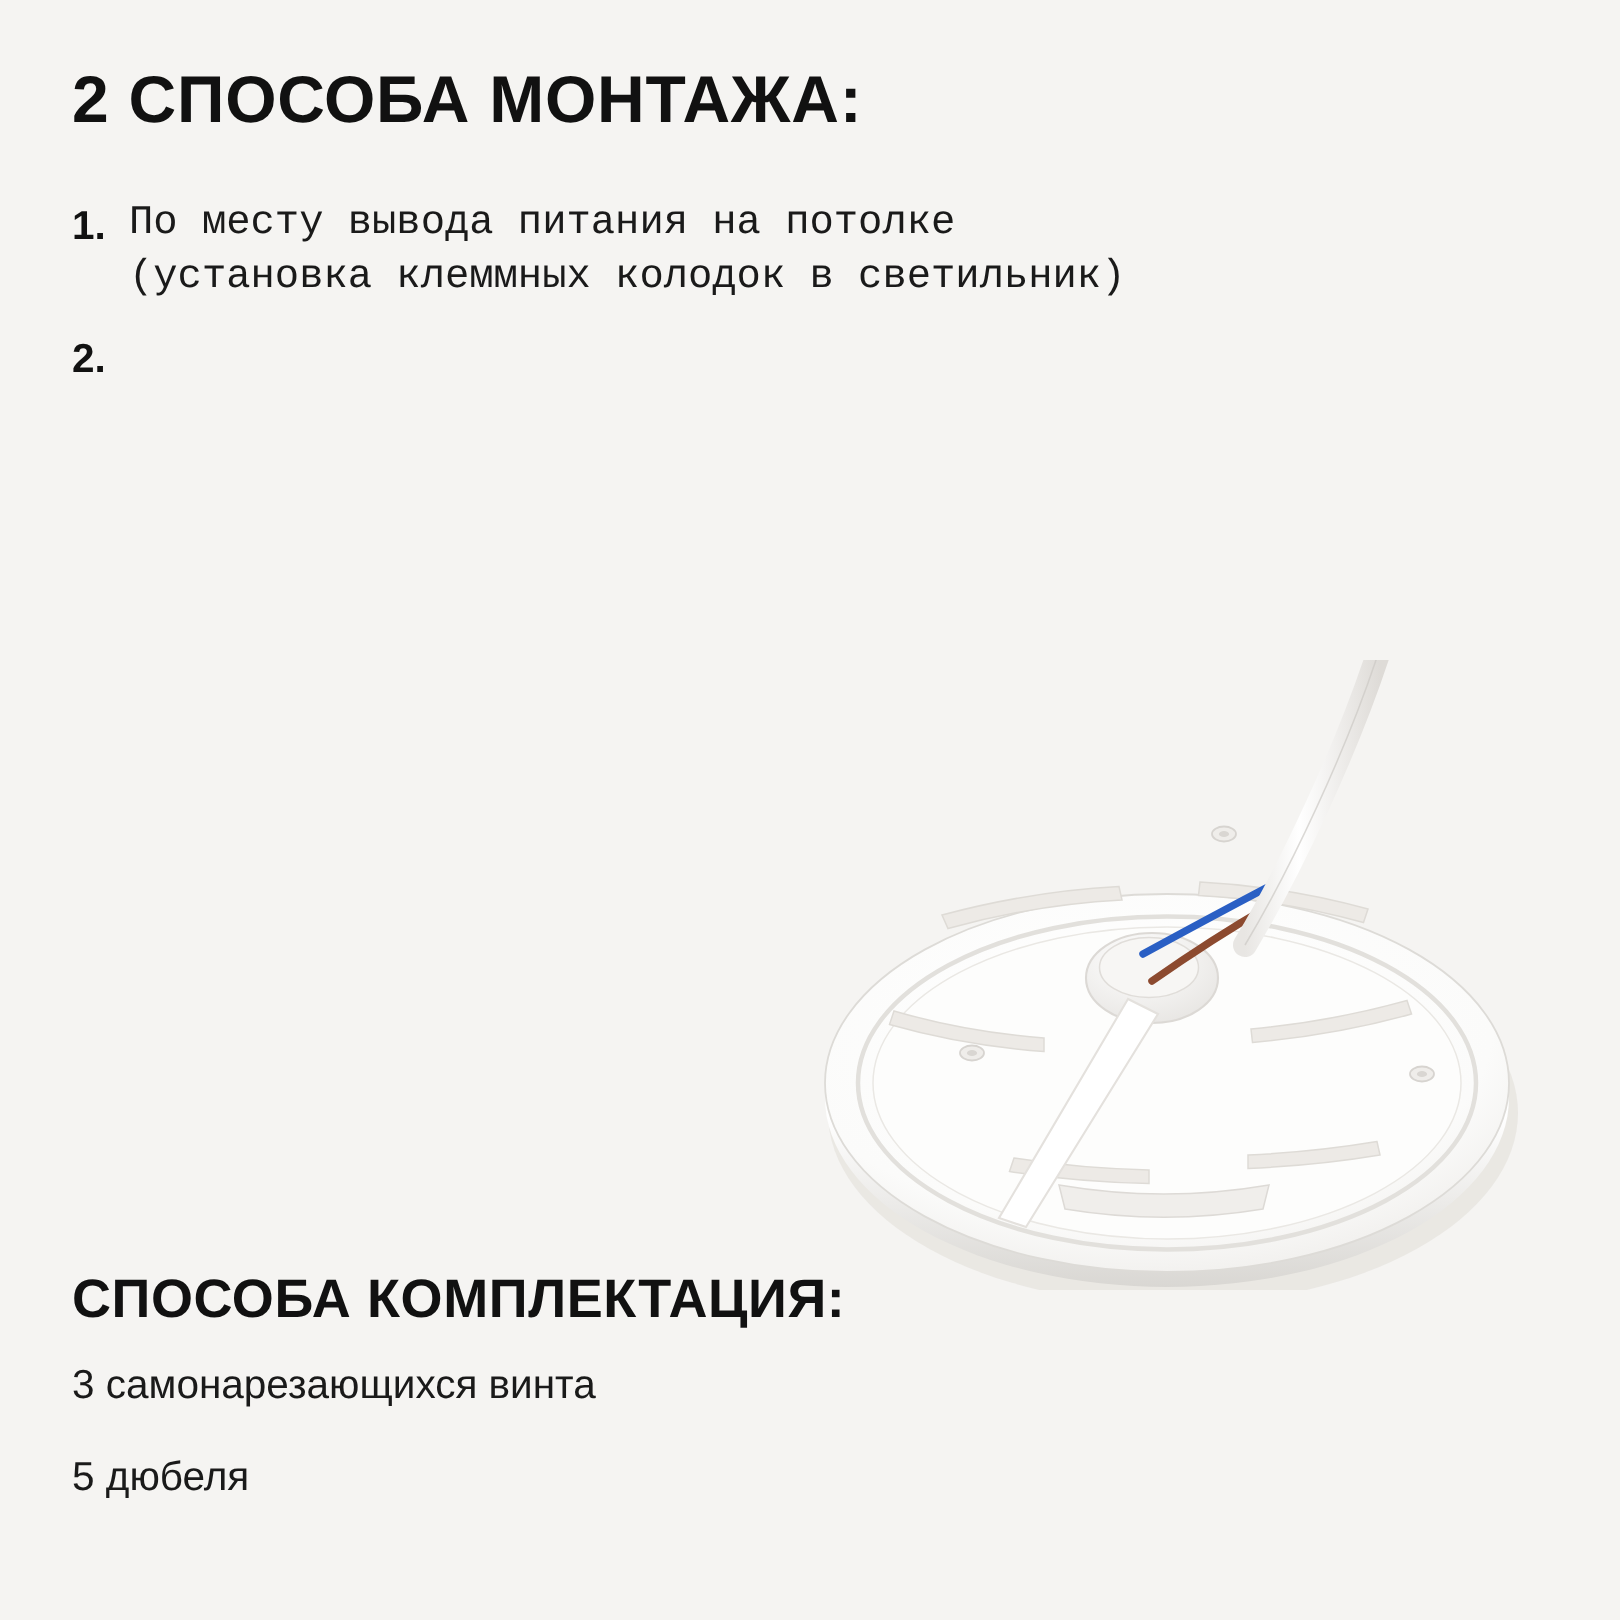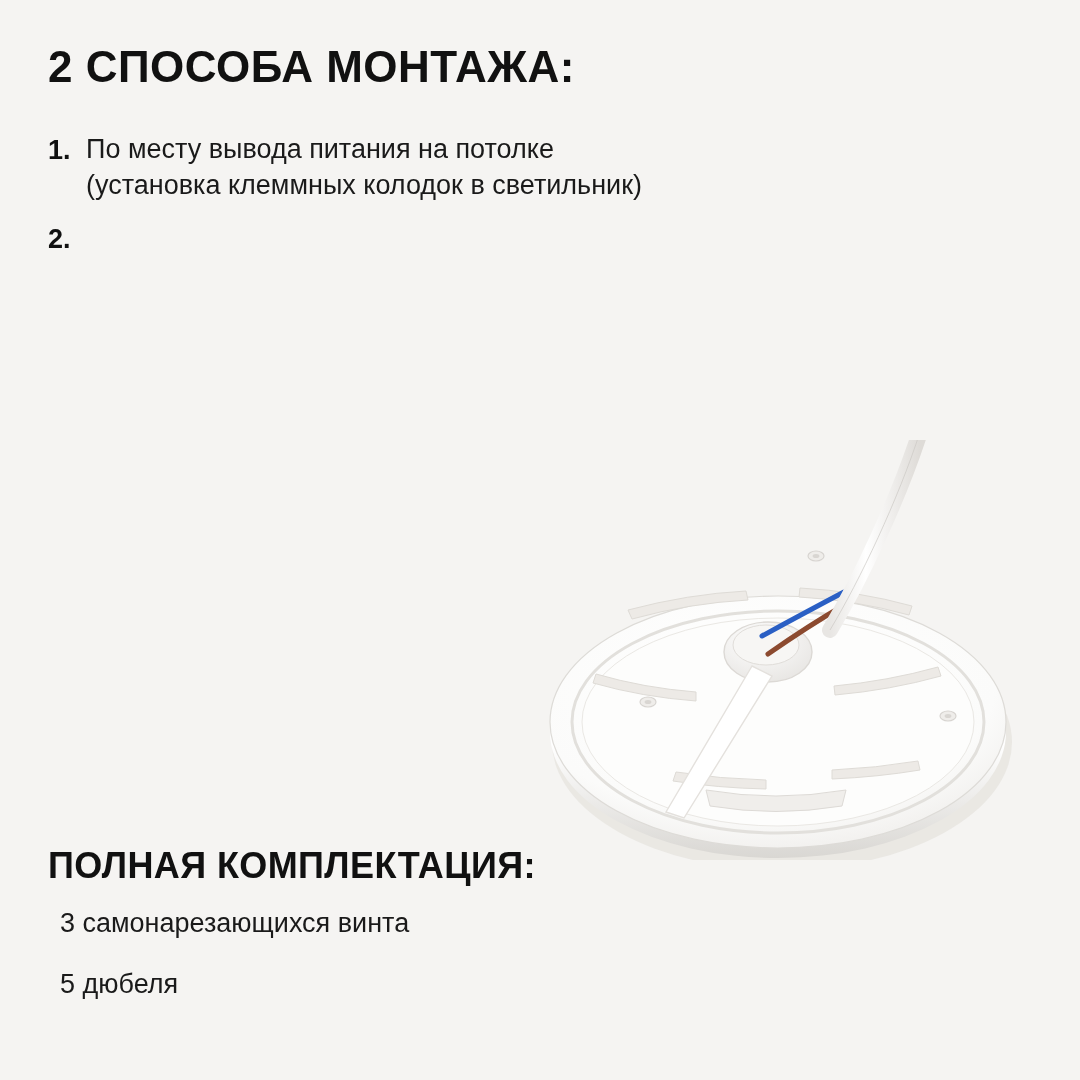--- a/index.html
+++ b/index.html
@@ -55,20 +55,21 @@
     flex: 0 0 38px;
     line-height: 1.32;
     padding-top: 1px;
   }
   .step-text {
     font-size: 27px;
     font-weight: 400;
     color: #1a1a1a;
     line-height: 1.32;
     white-space: pre-line;
+    font-family: Liberation Mono, monospace;
   }
 
   
   .heading-sub {
     position: absolute;
     left: 48px;
     top: 845px;
     font-size: 36px;
     font-weight: 700;
     letter-spacing: 0.4px;
@@ -80,21 +81,20 @@
     position: absolute;
     left: 48px;
     top: 910px;
     width: 700px;
   }
   .kit-item {
     font-size: 27px;
     line-height: 1.0;
     color: #1a1a1a;
     margin-bottom: 34px;
-    margin-left: 12px;
   }
 
   
   .photo {
     position: absolute;
     left: 500px;
     top: 440px;
     width: 580px;
     height: 420px;
   }
@@ -179,20 +179,20 @@
       <path d="M252 226 L166 372 l18 6 L272 236 z" fill="#ffffff" stroke="#e4e1dd" stroke-width="1.4"></path>
 
       <path d="M262 196 q44 -24 82 -44" stroke="#2a5fc4" stroke-width="5" fill="none" stroke-linecap="round"></path>
       <path d="M268 214 q40 -28 78 -50" stroke="#8c4a2f" stroke-width="5" fill="none" stroke-linecap="round"></path>
 
       <path d="M330 190 C 360 140, 398 60, 420 -8" stroke="url(#cableGrad)" stroke-width="16" fill="none" stroke-linecap="round"></path>
       <path d="M330 190 C 360 140, 398 60, 420 -8" stroke="#ccc9c5" stroke-width="1" fill="none" opacity="0.7"></path>
     </svg>
   </div>
 
-  <h2 class="heading-sub">ПОЛНАЯ КОМПЛЕКТАЦИЯ:</h2>
+  <h2 class="heading-sub">СПОСОБА КОМПЛЕКТАЦИЯ:</h2>
 
   <div class="kit-list">
     <div class="kit-item">3 самонарезающихся винта</div>
     <div class="kit-item">5 дюбеля</div>
   </div>
 
 </div>
 
 </body></html>

